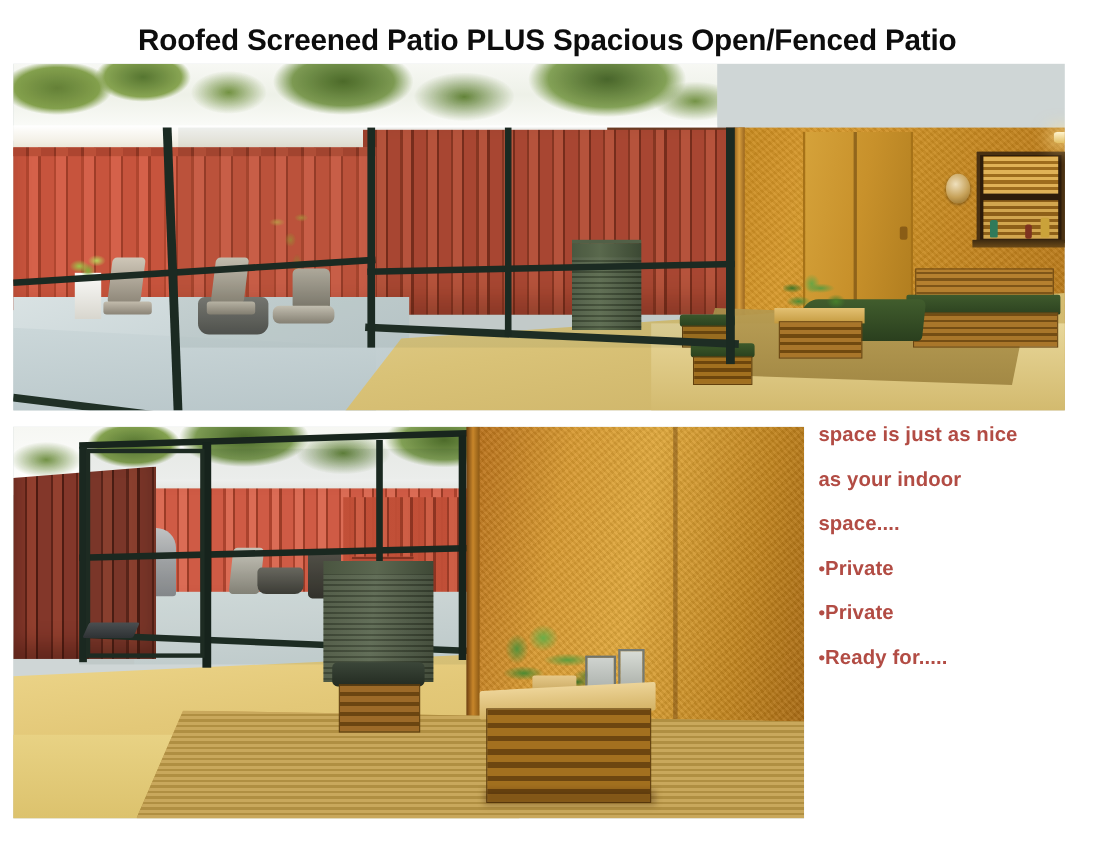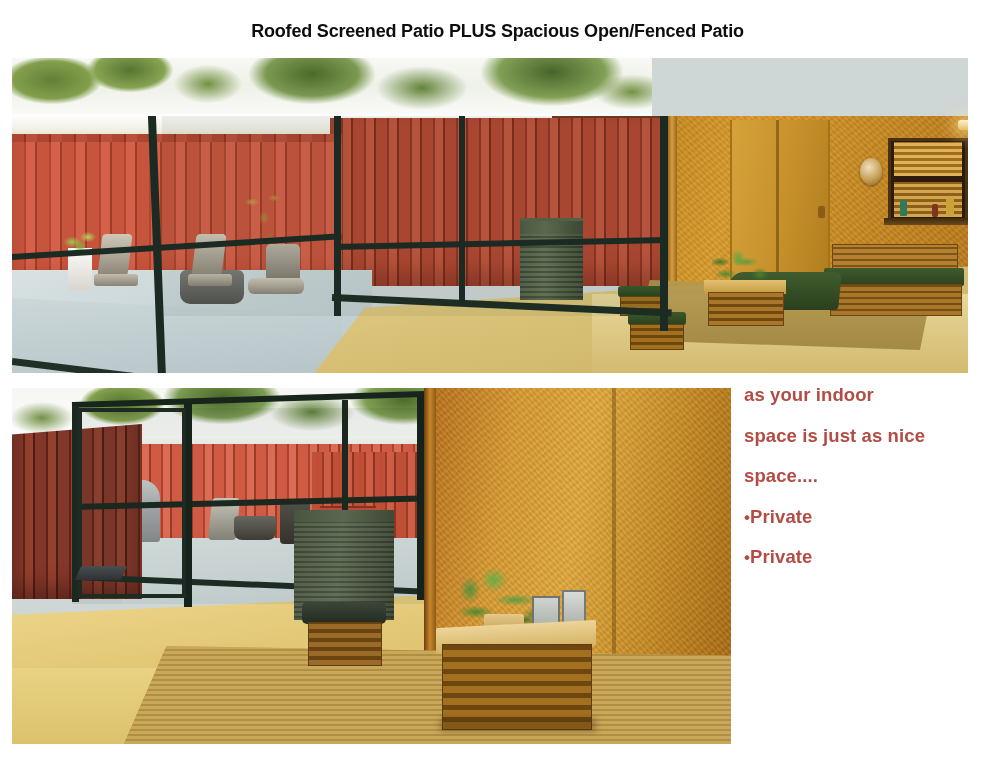--- a/index.html
+++ b/index.html
@@ -10,21 +10,21 @@
     font-family:"Liberation Sans", sans-serif;
     overflow:hidden;
     position:relative;
   }
   .slide { position:relative; width:995px; height:768px; background:#fff; }
 
   
   .title {
     position:absolute; left:0; top:21px; width:995px;
     text-align:center;
-    font-size:18px; font-weight:bold; color:#0d0d0d;
+    font-size:27px; font-weight:bold; color:#0d0d0d;
     letter-spacing:-0.2px; white-space:nowrap;
   }
 
   
   .photo {
     position:absolute; overflow:hidden; background:#cfd6d6;
   }
   #photo-top    { left:12px; top:58px;  width:956px; height:315px; }
   #photo-bottom { left:12px; top:388px; width:719px; height:356px; }
 
@@ -472,21 +472,22 @@
     <div class="layer b-plant"></div>
     <div class="layer b-pot"></div>
     <div class="layer b-lan1"></div>
     <div class="layer b-lan2"></div>
     <div class="layer b-ct-top"></div>
     <div class="layer b-ct-body"></div>
     <div class="layer b-ct-shadow"></div>
   </div>
 
   <div class="copy">
+    <p class="lead-line">space is just as nice</p>
     <p class="lead-line">as your indoor</p>
-    <p class="lead-line">space is just as nice</p>
     <p class="lead-line">space....</p>
 
     <p class="bullet"><span class="bullet-dot">•</span><span>Private</span></p>
     <p class="bullet"><span class="bullet-dot">•</span><span>Private</span></p>
+    <p class="bullet"><span class="bullet-dot">•</span><span>Ready for.....</span></p>
   </div>
 
 </div>
 
 </body></html>

